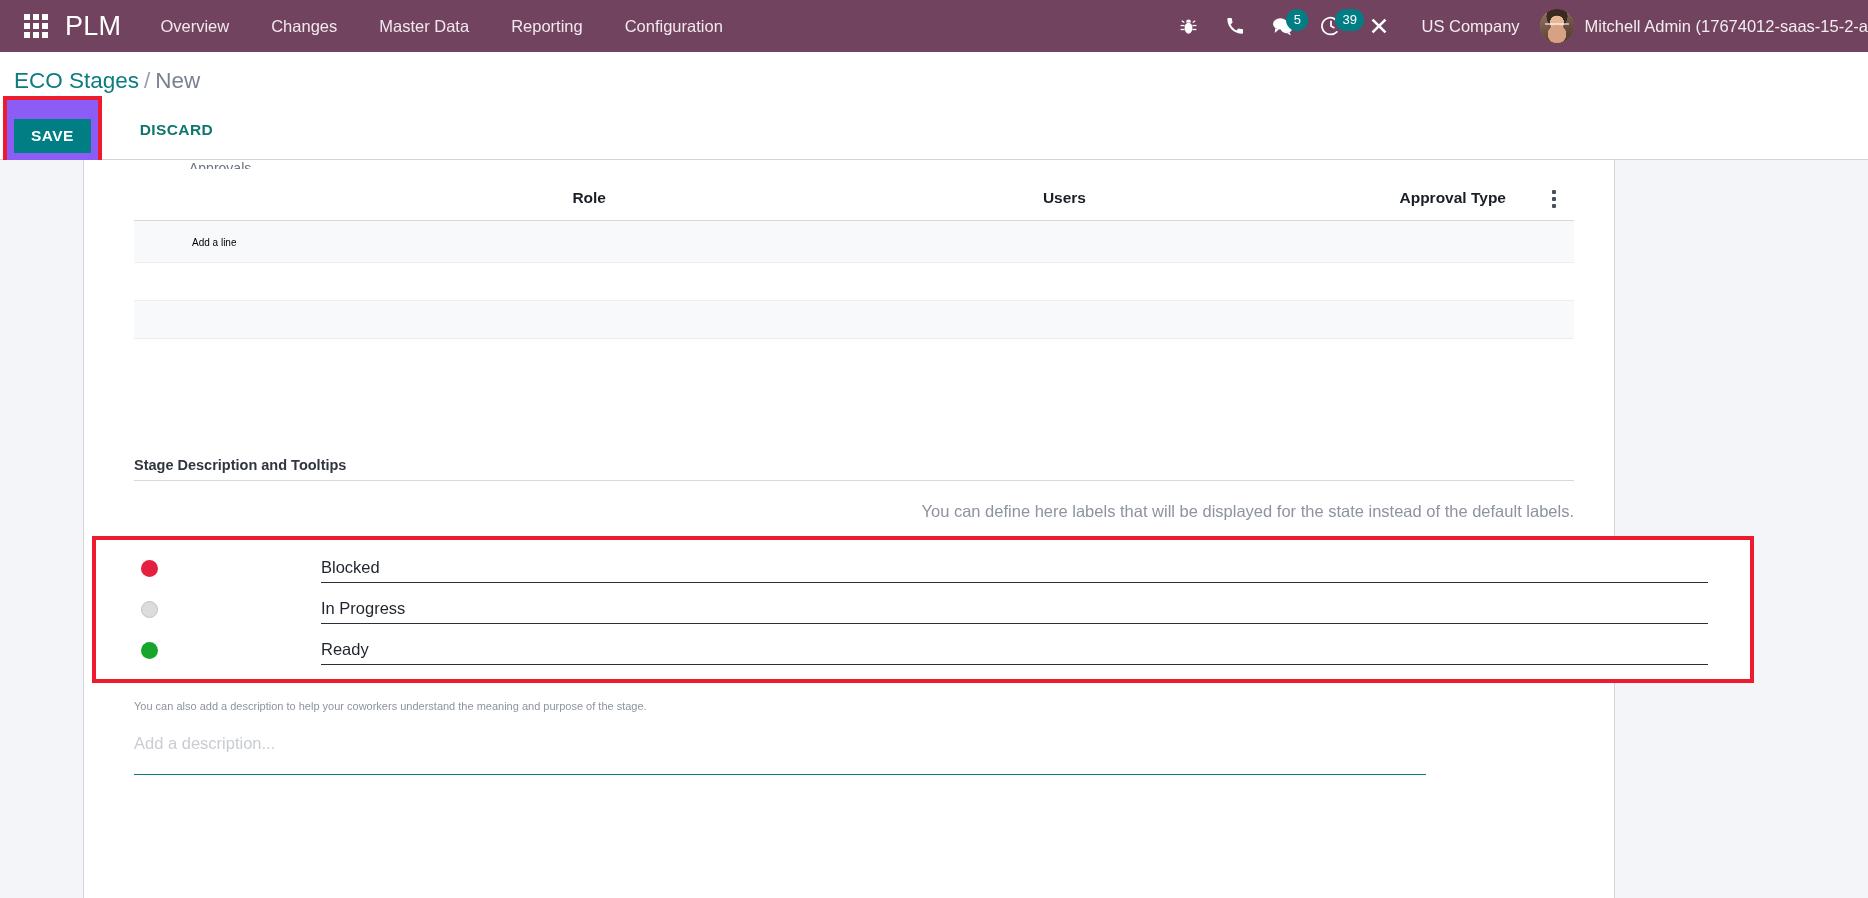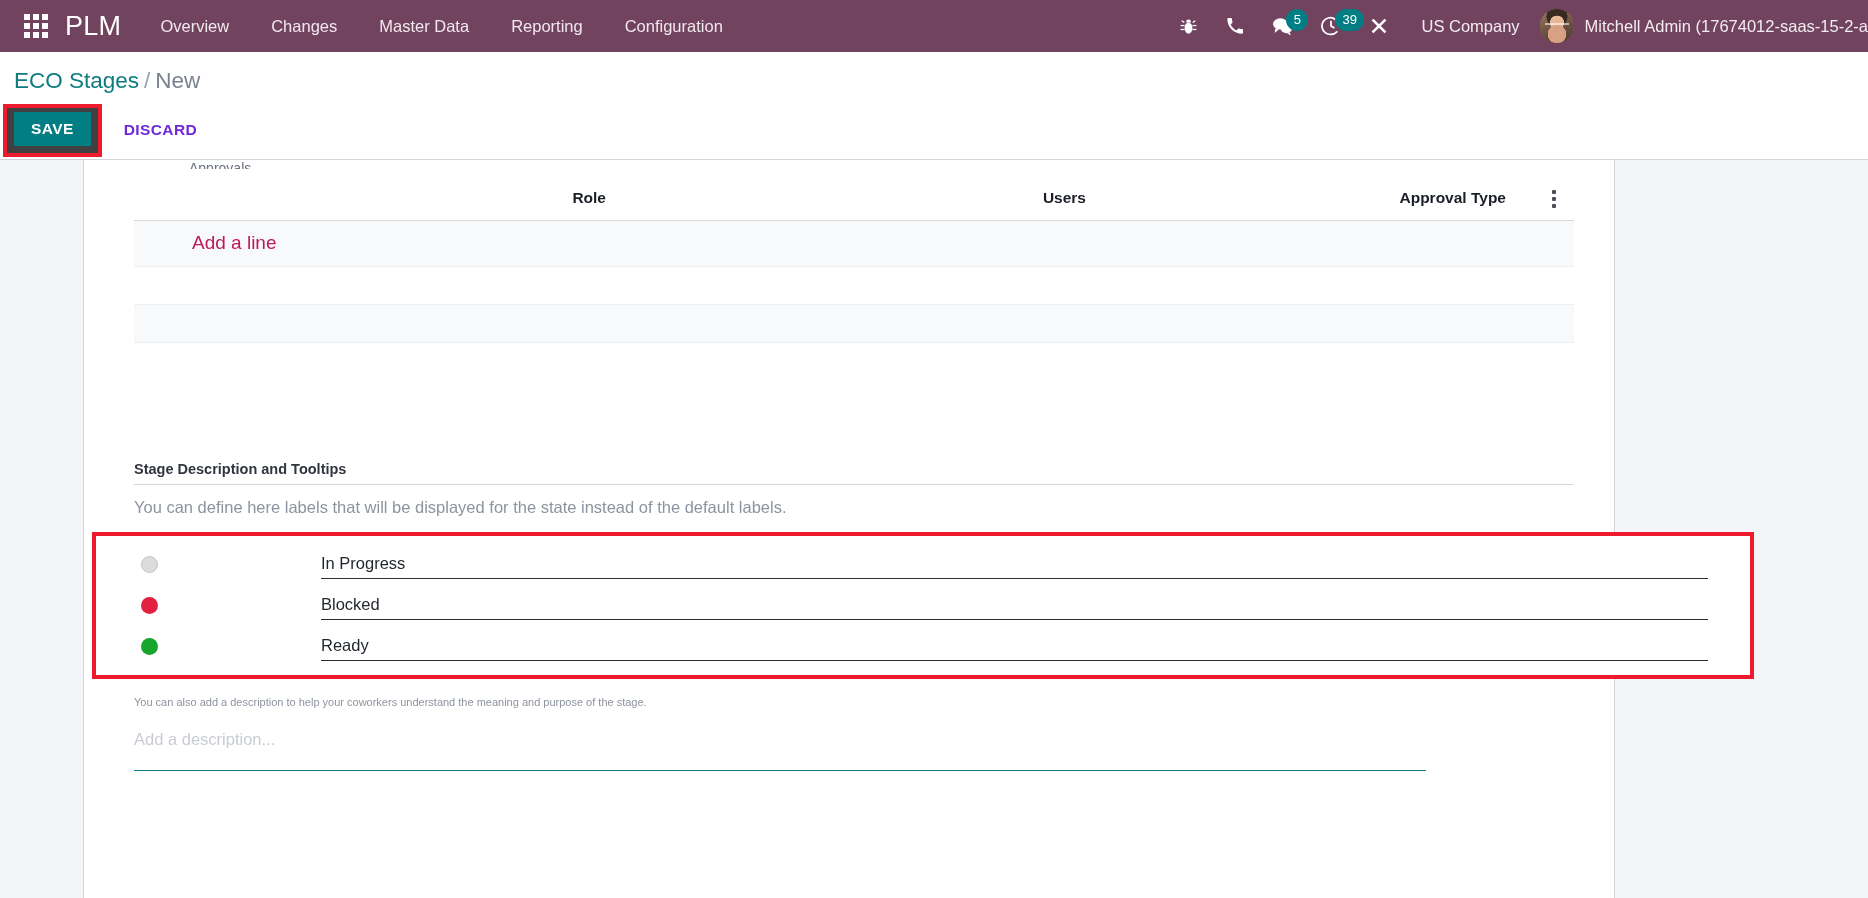--- a/index.html
+++ b/index.html
@@ -154,42 +154,42 @@
 
   .cp-buttons {
     display: flex;
     align-items: center;
     padding-left: 14px;
     margin-top: 14px;
     height: 40px;
   }
   .save-wrap {
     position: relative;
-    padding: 4px 7px 7px 7px;
+    padding: 19px 7px 7px 7px;
     border: 4px solid #ee1b2e;
     margin-left: -11px;
-    margin-right: 8px;
-    background: #404040;
+    margin-right: 24px;
+    background: #8b5cf6;
   }
   .btn-save {
     background: #017e84;
     color: #ffffff;
     border: none;
     font-size: 15.5px;
     font-weight: 700;
     letter-spacing: 0.4px;
     padding: 8px 17px;
     cursor: pointer;
     font-family: "Liberation Sans", sans-serif;
     display: block;
   }
   .btn-discard {
     background: transparent;
     border: none;
-    color: #6d28d9;
+    color: #0f766e;
     font-size: 15.5px;
     font-weight: 700;
     letter-spacing: 0.4px;
     padding: 8px 14px;
     cursor: pointer;
     font-family: "Liberation Sans", sans-serif;
   }
 
   
   .page-body {
@@ -246,22 +246,22 @@
     vertical-align: middle;
   }
   .dots-v i { width: 4px; height: 4px; background: #4a4f5e; border-radius: 1px; display: block; }
 
   .add-line-row td {
     background: #f8f9fa;
     padding: 11px 8px 12px 10px;
     border-bottom: 1px solid #eceef1;
   }
   .add-line {
-    color: #be185d;
-    font-size: 19px;
+    color: #000000;
+    font-size: 10px;
     cursor: pointer;
     padding-left: 48px;
     text-align: right;
   }
   .empty-row td {
     height: 38px;
     background: #ffffff;
     border-bottom: 1px solid #eceef1;
   }
   .empty-row.shaded td { background: #f8f9fa; }
@@ -275,22 +275,23 @@
     font-size: 14.5px;
     font-weight: 700;
     color: #31353f;
     padding-bottom: 7px;
     border-bottom: 1px solid #d8d9dd;
     margin: 0 0 0 0;
   }
   .help-text {
     font-size: 16.5px;
     color: #8d939f;
-    margin: 11px 0 0 0;
+    margin: 19px 0 0 0;
     line-height: 1.4;
+    text-align: right;
   }
 
   .states-wrap {
     position: relative;
     border: 4px solid #ee1b2e;
     margin: 13px 0 0 -42px;
     padding: 8px 0 8px 0;
     background: #fff;
     width: 1662px;
   }
@@ -493,33 +494,33 @@
     <div class="desc-section">
 
       <div class="sec-title">Stage Description and Tooltips</div>
 
       <p class="help-text">You can define here labels that will be displayed for the state instead of the default labels.</p>
 
       <div class="states-wrap">
 
         <div class="state-row">
           <div class="state-dot-cell">
+            <span class="dot red"></span>
+          </div>
+          <div class="state-input-cell">
+            <input class="state-input" value="Blocked" style="">
+          </div>
+        </div>
+
+        <div class="state-row">
+          <div class="state-dot-cell">
             <span class="dot grey"></span>
           </div>
           <div class="state-input-cell">
             <input class="state-input" value="In Progress" style="">
-          </div>
-        </div>
-
-        <div class="state-row">
-          <div class="state-dot-cell">
-            <span class="dot red"></span>
-          </div>
-          <div class="state-input-cell">
-            <input class="state-input" value="Blocked" style="">
           </div>
         </div>
 
         <div class="state-row">
           <div class="state-dot-cell">
             <span class="dot green"></span>
           </div>
           <div class="state-input-cell">
             <input class="state-input" value="Ready" style="">
           </div>

